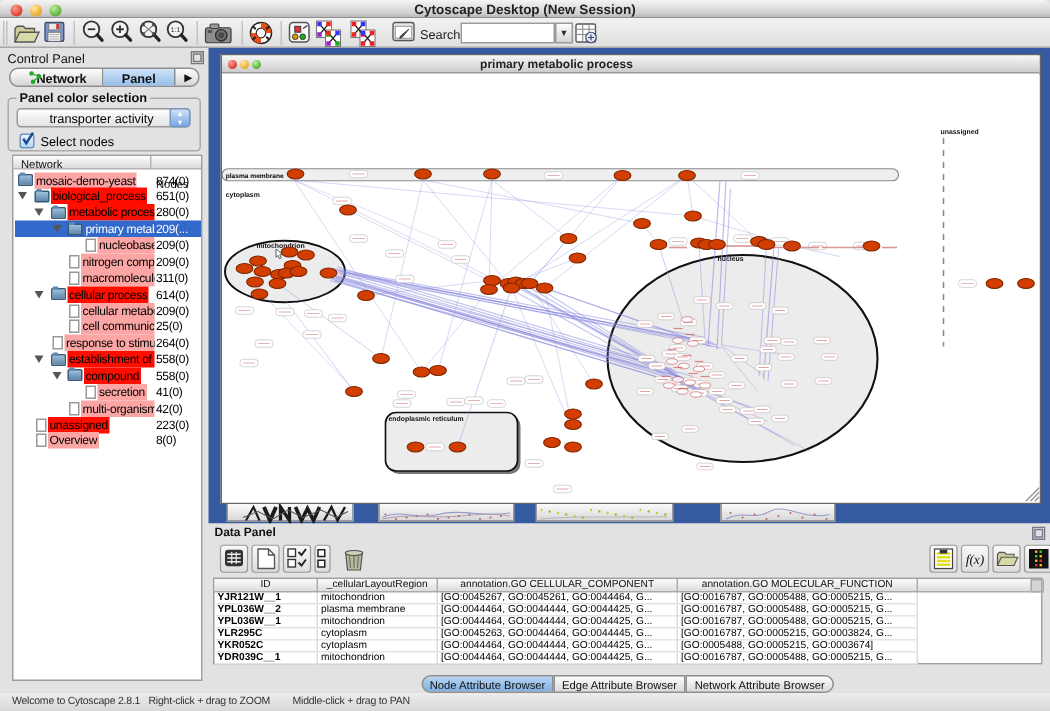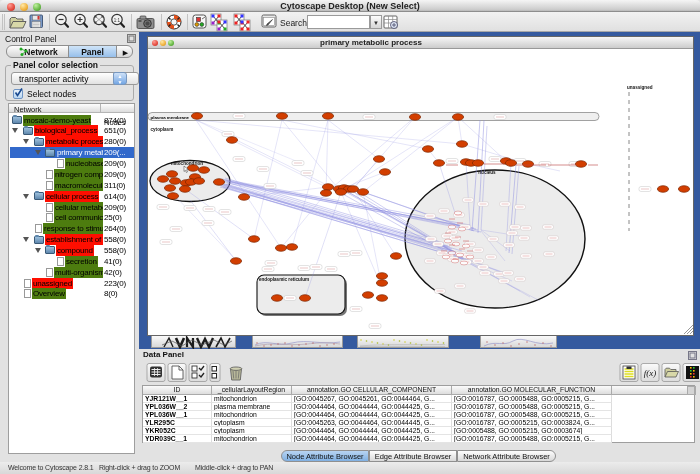--- a/index.html
+++ b/index.html
@@ -14,21 +14,21 @@
 #searchbox{position:absolute;left:307px;top:3px;width:63px;height:14px;background:#fff;border:1px solid #9a9a9a}
 #searchbtn{position:absolute;left:370px;top:3px;width:12px;height:14px;background:linear-gradient(#fdfdfd,#d5d5d5);border:1px solid #9a9a9a;font-size:6px;text-align:center;line-height:14px;color:#333}
 
 #ctrl{left:0;top:32px;width:139px;height:430px;background:#e2e2e2}
 #ctrltitle{position:absolute;left:5px;top:2px;font-size:8.5px;font-weight:normal;color:#111}
 #treebox{position:absolute;left:8px;top:71px;width:127px;height:351px;background:#fff;border:1px solid #9e9e9e}
 #treehead{position:absolute;left:0;top:0;width:125px;height:9px;background:linear-gradient(#fdfdfd,#dcdcdc);border-bottom:1px solid #b5b5b5;font-size:7.5px;color:#111}
 .trow{position:absolute;left:1px;width:124px;height:11px;font-size:8px;letter-spacing:-0.2px;white-space:nowrap;color:#000}
 .tlab{position:absolute;top:0;height:11px;line-height:11px;padding:0 1px}
 .tnum{position:absolute;left:94px;top:0;height:11px;line-height:11px}
-.g{background:#4d7c0f}
+.g{background:#fca5a5}
 .r{background:#ff0e00}
 .arw{position:absolute;top:3px;width:0;height:0;border-left:3.5px solid transparent;border-right:3.5px solid transparent;border-top:5px solid #555}
 .fold{position:absolute;top:1.5px;width:10px;height:8px;background:linear-gradient(#9dc0dc,#5e87ad);border:1px solid #3a5a78;border-radius:1px}
 .fold:before{content:"";position:absolute;left:0;top:-2px;width:4px;height:2px;background:#5e87ad;border-radius:1px 1px 0 0}
 .file{position:absolute;top:1px;width:7px;height:9px;background:#fff;border:1px solid #999}
 
 #desktop{left:139px;top:32px;width:561px;height:317px;background:#355a9f}
 #iframe{position:absolute;left:8px;top:4px;width:547px;height:300px;background:#fff;border:1px solid #666}
 #ititle{position:absolute;left:0;top:0;width:545px;height:12px;background:linear-gradient(#f7f7f7,#ccc);border-bottom:1px solid #999}
 #ititletext{position:absolute;top:1px;width:446px;text-align:center;font-size:8px;font-weight:bold;color:#222}
@@ -45,21 +45,21 @@
 #tabs{position:absolute;left:281px;top:450px;height:12px;font-size:7.5px}
 .btab{position:absolute;top:0;height:12px;line-height:12px;text-align:center;background:linear-gradient(#fdfdfd,#d8d8d8);border:1px solid #8f8f8f;color:#111}
 #statusbar{left:0;top:462px;width:700px;height:12px;background:linear-gradient(#ececec,#d8d8d8);font-size:7px;letter-spacing:-0.15px;color:#333}
 #statusbar span{position:absolute;top:2px}
 </style></head>
 <body>
 <div class="abs" id="titlebar">
 <div class="tl" style="left:7px;top:2.5px;width:8px;height:8px;background:radial-gradient(circle at 35% 30%,#ff9d94,#e4493d 60%,#b03028)"></div>
 <div class="tl" style="left:20px;top:2.5px;width:8px;height:8px;background:radial-gradient(circle at 35% 30%,#ffe9a8,#f0b03a 60%,#c78c1e)"></div>
 <div class="tl" style="left:33px;top:2.5px;width:8px;height:8px;background:radial-gradient(circle at 35% 30%,#c0f0a0,#67b845 60%,#3f8f28)"></div>
-<div id="title">Cytoscape Desktop (New Select)</div>
+<div id="title">Cytoscape Desktop (New Session)</div>
 </div>
 <div class="abs" id="toolbar">
 <div class="tsep" style="left:2px"></div>
     <div class="tsep" style="left:4px"></div>
 <svg class="abs" width="700" height="20" style="left:0;top:0" id="tbicons">
       <g transform="translate(10,4)">
 <path d="M0 12 L0 3 L1.5 1.5 L5.5 1.5 L7 3 L13 3 L13 5" fill="#cfcf9e" stroke="#555" stroke-width="0.9"></path>
 <path d="M0 12 L3 5.5 L16 5.5 L13 12 Z" fill="#d8d8a8" stroke="#555" stroke-width="0.9"></path>
       </g>
 <g transform="translate(30,3)">
@@ -176,21 +176,21 @@
 <svg class="abs" style="left:19px;top:15px" width="9" height="9">
       <circle cx="2" cy="2" r="1.5" fill="#2a2"></circle>
       <circle cx="7" cy="4" r="1.5" fill="#2a2"></circle>
       <circle cx="3" cy="7.5" r="1.5" fill="#2a2"></circle>
       <path d="M2 2L7 4L3 7.5" stroke="#2a2" fill="none" stroke-width="0.8"></path>
     </svg>
 
 <div class="abs" style="left:5px;top:33px;width:129px;height:36px;border:1px solid #aaa;border-radius:3px"></div>
 <div class="abs" style="left:11px;top:28px;background:#e2e2e2;padding:0 2px;font-size:8.5px;font-weight:bold;color:#111">Panel color selection</div>
 
-<div class="abs" style="left:11px;top:40px;width:128px;height:13px;background:linear-gradient(#fff,#e2e2e2);border:1px solid #999;border-radius:3px;font-size:8.5px;line-height:12px;color:#000;padding-left:7px">transporter activity</div>
+<div class="abs" style="left:11px;top:40px;width:116px;height:13px;background:linear-gradient(#fff,#e2e2e2);border:1px solid #999;border-radius:3px;font-size:8.5px;line-height:12px;color:#000;padding-left:21px">transporter activity</div>
 <div class="abs" style="left:113px;top:40px;width:14px;height:13px;background:linear-gradient(#cfe2f8,#74a6e4);border:1px solid #7898c0;border-radius:2px 3px 3px 2px;color:#fff;font-size:5px;text-align:center;line-height:6px">▲<br>▼</div>
 
 <div class="abs" style="left:13px;top:57px;width:10px;height:10px;background:linear-gradient(#eaf3fc,#b8d6f2);border:1px solid #6e94c4;border-radius:2px"></div>
 <svg class="abs" style="left:13px;top:55px" width="12" height="13">
       <path d="M2.5 5.5 L4.5 8.5 L9 1.5" stroke="#1a4a90" stroke-width="1.6" fill="none"></path>
     </svg>
 <div class="abs" style="left:27px;top:57px;font-size:8.5px;color:#000">Select nodes</div>
 
 <div id="treebox">
 <div id="treehead">

